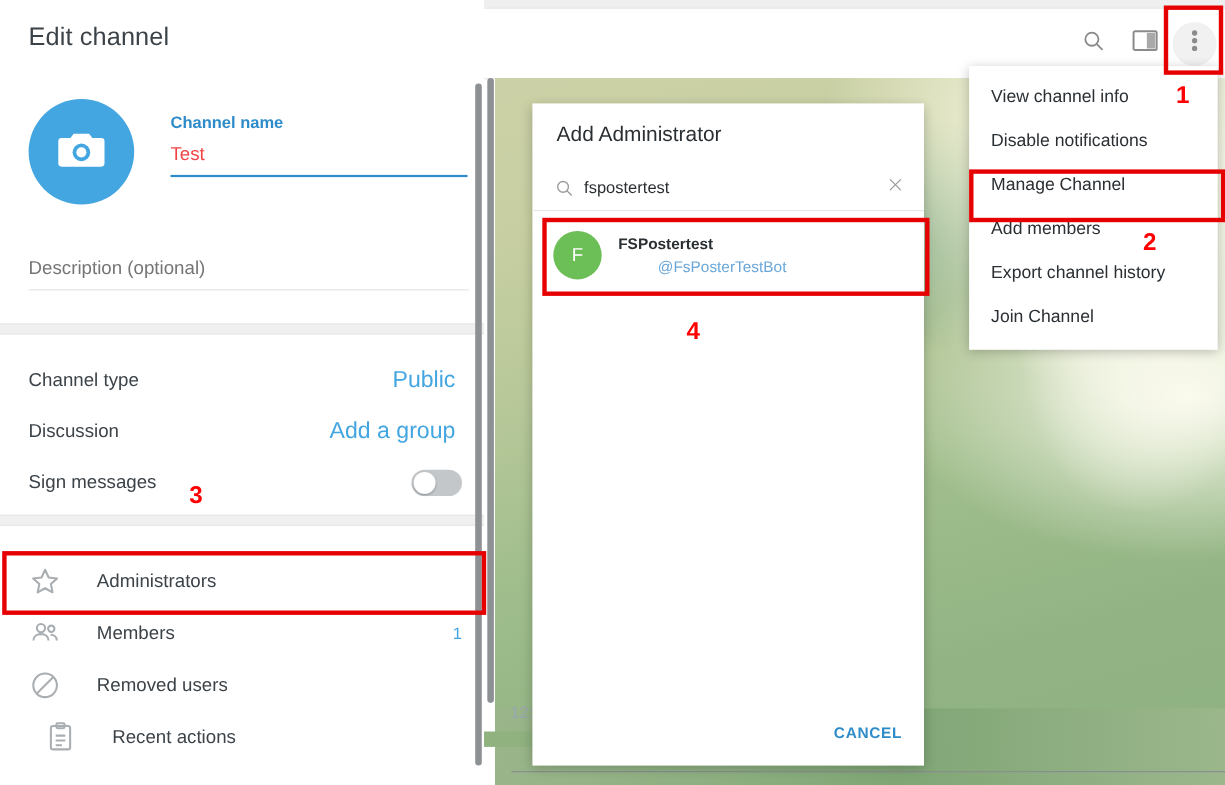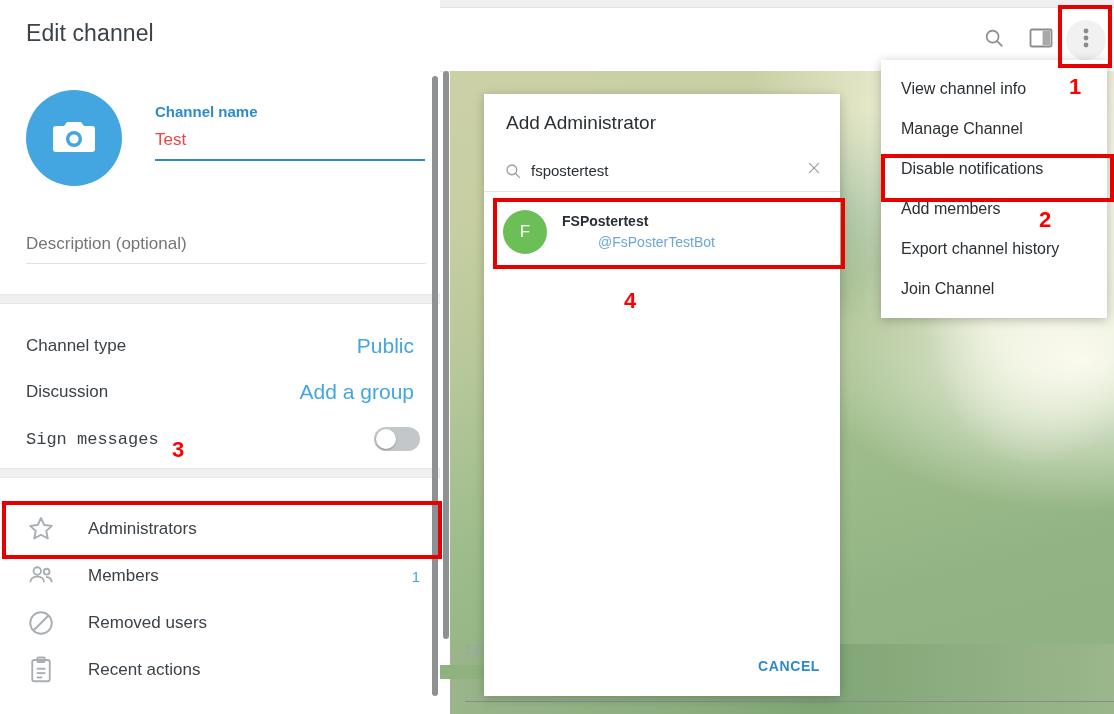--- a/index.html
+++ b/index.html
@@ -120,21 +120,21 @@
   }
   .opt-value {
     position: absolute;
     right: 26px; top: 50%;
     transform: translateY(-50%);
     font-size: 21px;
     color: #44a6e0;
   }
   #row-channel-type { top: 322px; }
   #row-discussion   { top: 368px; }
-  #row-sign         { top: 415px; font-family: Liberation Mono, monospace; }
+  #row-sign         { top: 415px; }
 
   .toggle {
     position: absolute;
     right: 20px; top: 50%;
     transform: translateY(-50%);
     width: 46px; height: 24px;
     border-radius: 12px;
     background: #c3c7ca;
   }
   .toggle-knob {
@@ -169,21 +169,21 @@
   .nav-count {
     position: absolute;
     right: 20px; top: 50%;
     transform: translateY(-50%);
     font-size: 15px;
     color: #44a6e0;
   }
   #row-admins    { top: 505px; }
   #row-members   { top: 552px; }
   #row-removed   { top: 599px; }
-  #row-recent    { top: 646px; }
+  #row-recent    { top: 646px; margin-left: 14px; }
 
   
   #left-scrollbar {
     position: absolute;
     left: 432px; top: 76px;
     width: 6px; height: 620px;
     border-radius: 3px;
     background: #8e9194;
   }
 
@@ -579,22 +579,22 @@
     <div id="result-avatar">F</div>
     <div id="result-name">FSPostertest</div>
     <div id="result-username">@FsPosterTestBot</div>
   </div>
 
   <div id="dlg-cancel">CANCEL</div>
 </div>
 
 <div id="more-menu">
   <div class="menu-item">View channel info</div>
+  <div class="menu-item">Disable notifications</div>
   <div class="menu-item">Manage Channel</div>
-  <div class="menu-item">Disable notifications</div>
   <div class="menu-item">Add members</div>
   <div class="menu-item">Export channel history</div>
   <div class="menu-item">Join Channel</div>
 </div>
 
 <div class="hl" id="hl-1"></div>
 <div class="hl" id="hl-2"></div>
 <div class="hl" id="hl-3"></div>
 <div class="hl" id="hl-4"></div>
 

